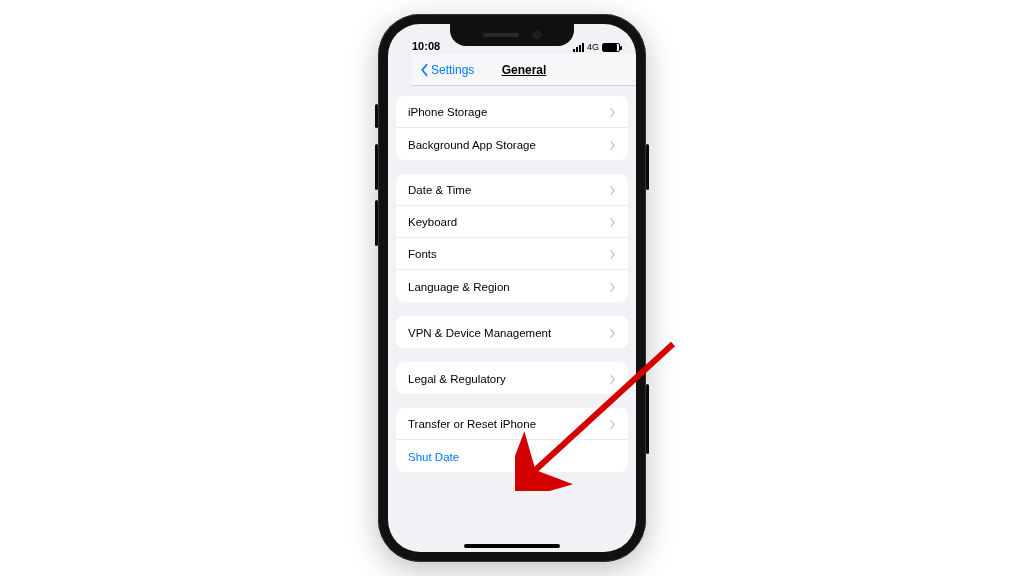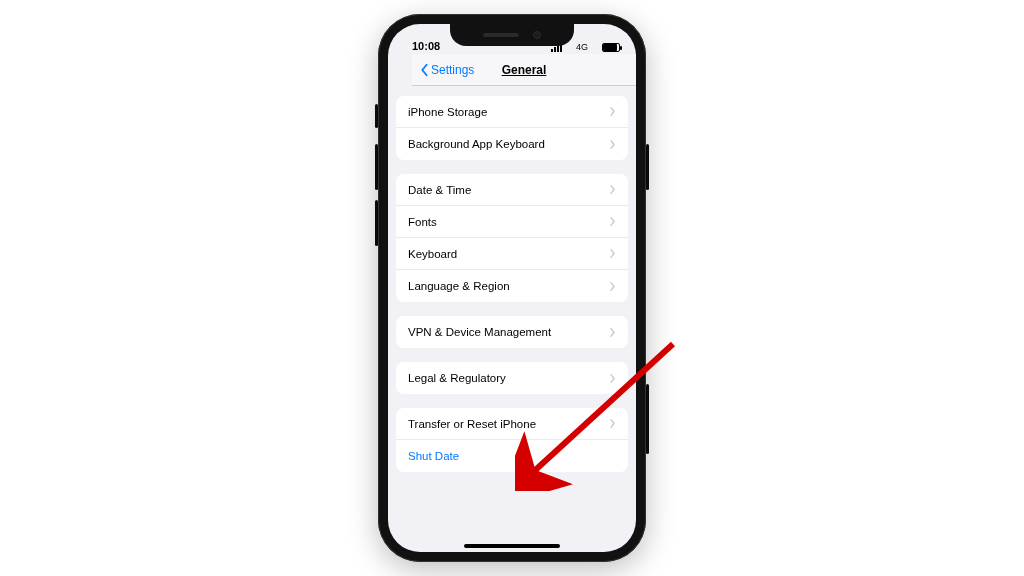--- a/index.html
+++ b/index.html
@@ -74,21 +74,21 @@
     .statusbar {
       height: 30px;
       display: flex;
       justify-content: space-between;
       align-items: flex-end;
       padding: 0 10px 2px;
       font-size: 11px;
       font-weight: 600;
     }
     .sb-left { padding-left: 14px; }
-    .sb-right { display: flex; align-items: center; gap: 14px; font-size: 9px; font-weight: 500; padding-right: 6px;}
+    .sb-right { display: flex; align-items: center; gap: 3px; font-size: 9px; font-weight: 500; padding-right: 6px;}
     .signal { display: inline-flex; gap: 1px; align-items: flex-end; }
     .signal i { width: 2px; background: #000; display: block; }
     .signal i:nth-child(1){height:3px}.signal i:nth-child(2){height:5px}.signal i:nth-child(3){height:7px}.signal i:nth-child(4){height:9px}
     .battery { width: 18px; height: 9px; border: 1px solid #000; border-radius: 2px; position: relative; }
     .battery::after { content:""; position:absolute; right:-3px; top:2px; width:2px; height:4px; background:#000; border-radius:1px;}
     .battery i { display:block; width: 14px; height: 7px; background:#000; margin:0; border-radius:1px;}
     .navbar {
       background: #f7f7f9;
       border-bottom: 0.5px solid #d0d0d4;
       height: 32px;
@@ -99,21 +99,21 @@
       font-size: 12px;
       margin-left: 24px;
     }
     .back { color: #007aff; display: inline-flex; align-items: center; gap: 1px; }
     .back svg { width: 12px; height: 14px; }
     .nav-title { font-weight: 600; text-align: center; text-decoration: underline; }
     .content { flex: 1; overflow-y: auto; padding-top: 2px; font-size: 11.5px; }
     .group { margin: 14px 8px 0; background: #fff; border-radius: 8px; overflow: hidden; }
     .group:first-child { margin-top: 8px; }
     .row {
-      display: flex; align-items: center; justify-content: space-between;
+      display: flex; align-items: flex-end; justify-content: space-between;
       padding: 9px 12px;
       border-bottom: 0.5px solid #eceaef;
       min-height: 32px;
       gap: 27px;
     }
     .row:last-child { border-bottom: none; }
     .row .label { color: #000; }
     .row.link .label { color: #007aff; }
     .chev { color: #c5c5c9; }
     .chev svg { width: 7px; height: 11px; display:block; }
@@ -164,48 +164,48 @@
       <div class="group">
         <div class="row">
           <span class="label">iPhone Storage</span>
           <span class="chev">
               <svg viewBox="0 0 8 14">
                 <path d="M2 2 L6 7 L2 12" stroke="#c5c5c9" stroke-width="1.6" fill="none" stroke-linecap="round" stroke-linejoin="round"></path>
               </svg>
             </span>
         </div>
         <div class="row">
-          <span class="label">Background App Keyboard</span>
+          <span class="label">Background App Storage</span>
           <span class="chev">
               <svg viewBox="0 0 8 14">
                 <path d="M2 2 L6 7 L2 12" stroke="#c5c5c9" stroke-width="1.6" fill="none" stroke-linecap="round" stroke-linejoin="round"></path>
               </svg>
             </span>
         </div>
       </div>
 
       <div class="group">
         <div class="row">
           <span class="label">Date &amp; Time</span>
           <span class="chev">
               <svg viewBox="0 0 8 14">
                 <path d="M2 2 L6 7 L2 12" stroke="#c5c5c9" stroke-width="1.6" fill="none" stroke-linecap="round" stroke-linejoin="round"></path>
               </svg>
             </span>
         </div>
         <div class="row">
+          <span class="label">Keyboard</span>
+          <span class="chev">
+              <svg viewBox="0 0 8 14">
+                <path d="M2 2 L6 7 L2 12" stroke="#c5c5c9" stroke-width="1.6" fill="none" stroke-linecap="round" stroke-linejoin="round"></path>
+              </svg>
+            </span>
+        </div>
+        <div class="row">
           <span class="label">Fonts</span>
-          <span class="chev">
-              <svg viewBox="0 0 8 14">
-                <path d="M2 2 L6 7 L2 12" stroke="#c5c5c9" stroke-width="1.6" fill="none" stroke-linecap="round" stroke-linejoin="round"></path>
-              </svg>
-            </span>
-        </div>
-        <div class="row">
-          <span class="label">Keyboard</span>
           <span class="chev">
               <svg viewBox="0 0 8 14">
                 <path d="M2 2 L6 7 L2 12" stroke="#c5c5c9" stroke-width="1.6" fill="none" stroke-linecap="round" stroke-linejoin="round"></path>
               </svg>
             </span>
         </div>
         <div class="row">
           <span class="label">Language &amp; Region</span>
           <span class="chev">
               <svg viewBox="0 0 8 14">

